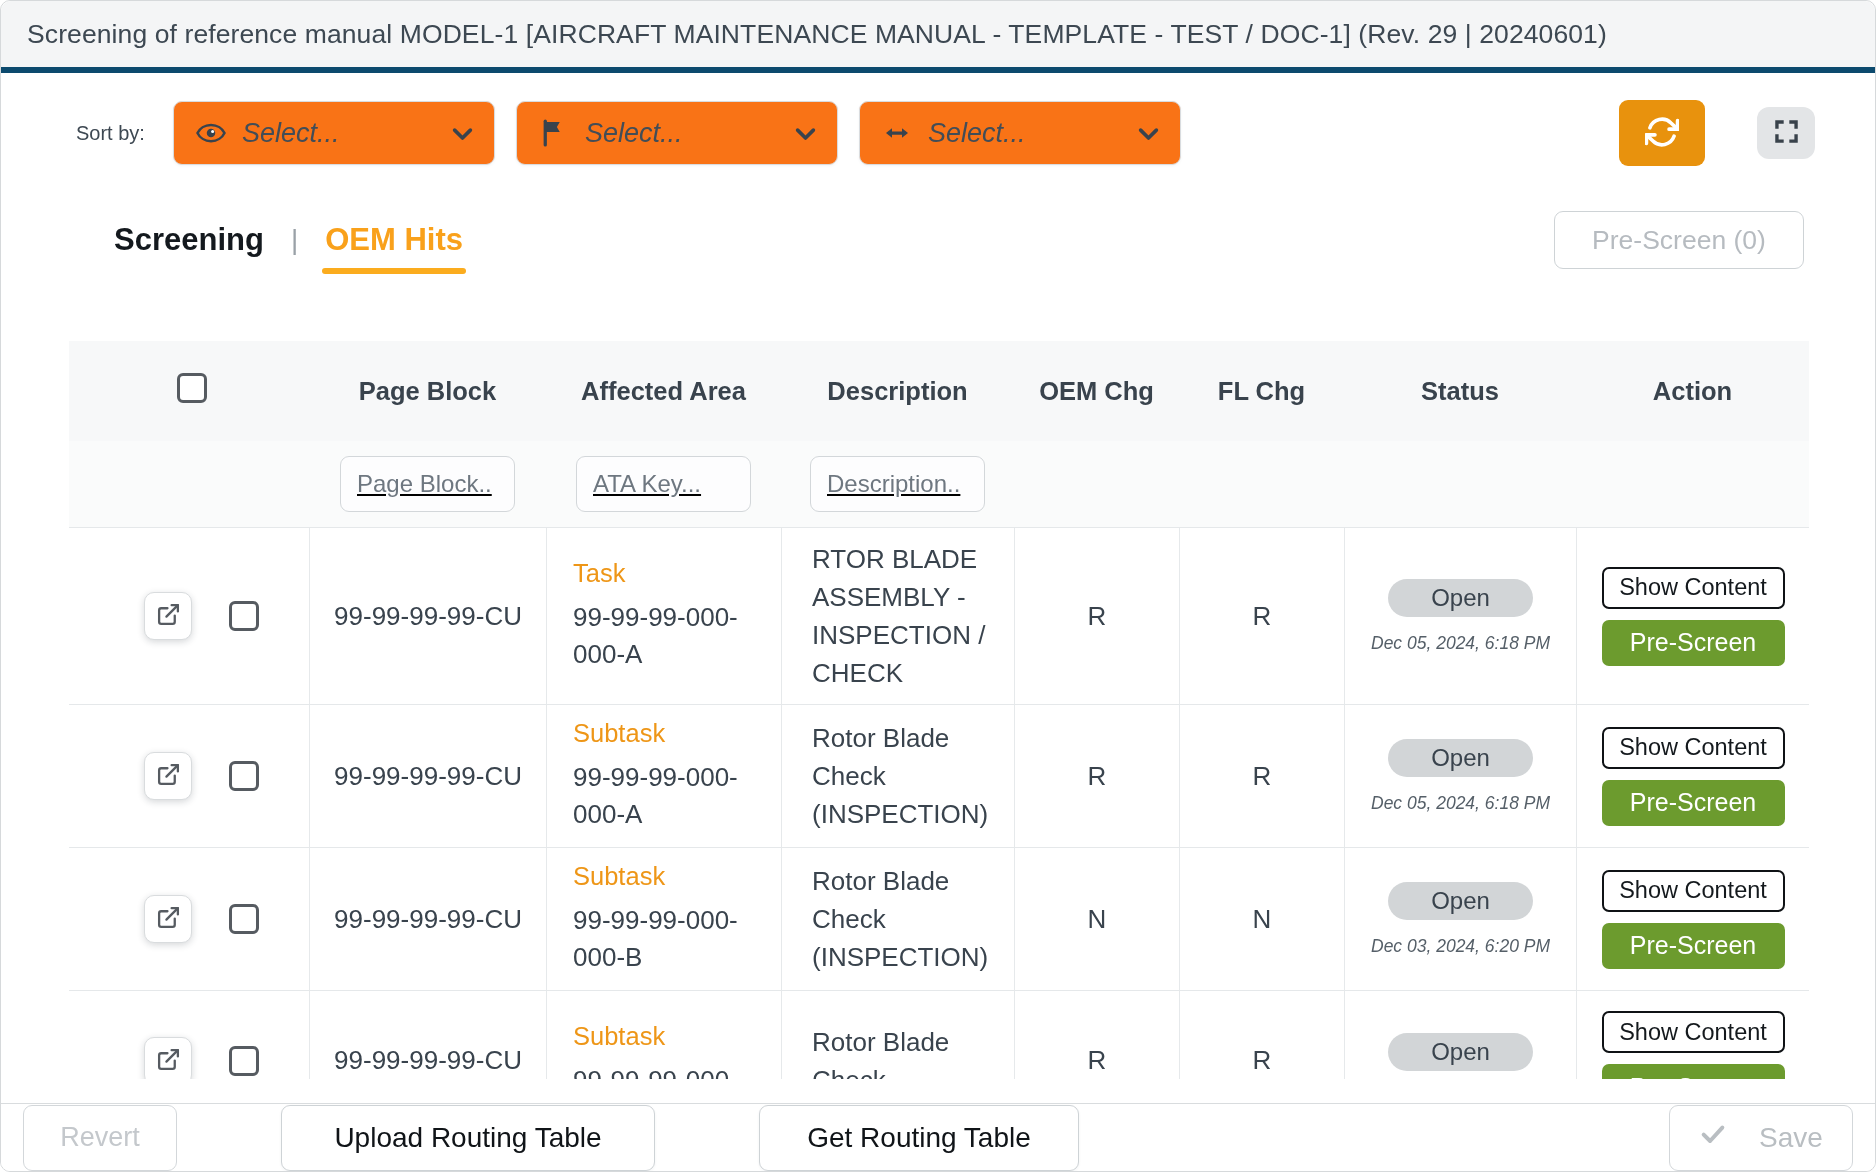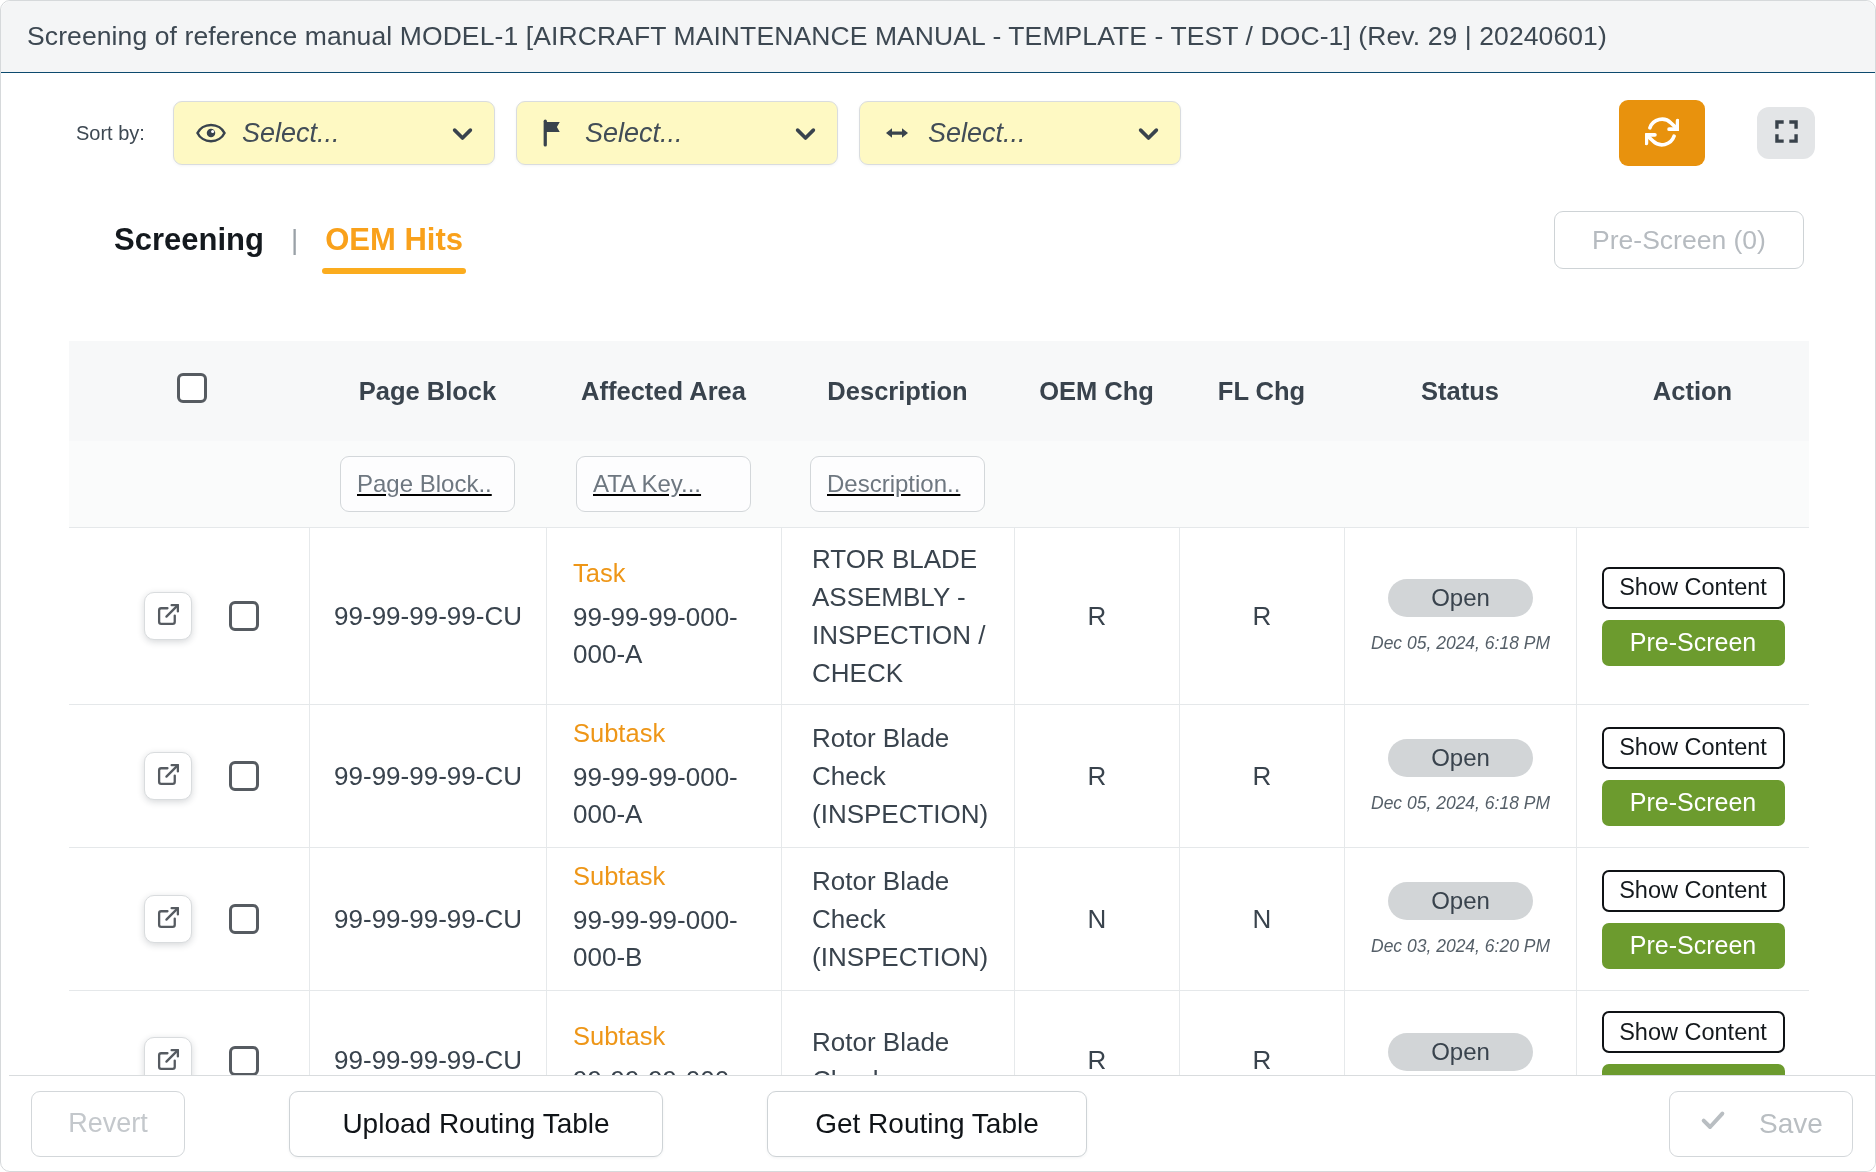--- a/index.html
+++ b/index.html
@@ -1,27 +1,27 @@
 <!DOCTYPE html>
 <html><head>
 <meta charset="utf-8">
 <style>
   * { box-sizing: border-box; margin: 0; padding: 0; }
   html,body { background:#fff; }
   body { font-family: "Liberation Sans", sans-serif; width: 1876px; height: 1172px; overflow: hidden; }
   .app { position: relative; width: 1876px; height: 1172px; border: 1px solid #d6d9db; border-radius: 10px; overflow: hidden; background: #fff; }
 
   
-  .title-bar { height: 72px; background: #f4f5f6; border-bottom: 1px solid #0c4a6e; border-radius: 10px 10px 0 0; display: flex; align-items: center; padding-left: 26px; }
+  .title-bar { height: 72px; background: #f4f5f6; border-bottom: 6px solid #0c4a6e; border-radius: 10px 10px 0 0; display: flex; align-items: center; padding-left: 26px; }
   .title-bar .title { font-size: 26.5px; color: #3d4852; letter-spacing: .1px; }
 
   
   .toolbar { margin-top: 18px; height: 84px; display: flex; align-items: center; padding: 0 60px 0 75px; }
   .sort-label { font-size: 20px; color: #3d4852; margin-right: 28px; }
-  .dd { width: 322px; height: 64px; background: #fef9c3; border: 1px solid #d9dcdf; border-radius: 9px; box-shadow: 0 1px 3px rgba(40,50,60,.05); display: flex; align-items: center; padding: 0 18px 0 22px; margin-right: 21px; cursor: pointer; }
+  .dd { width: 322px; height: 64px; background: #f97316; border: 1px solid #d9dcdf; border-radius: 9px; box-shadow: 0 1px 3px rgba(40,50,60,.05); display: flex; align-items: center; padding: 0 18px 0 22px; margin-right: 21px; cursor: pointer; }
   .dd .dd-icon { width: 30px; height: 30px; color: #39434d; margin-right: 16px; flex: 0 0 auto; }
   .dd .dd-icon svg { width: 100%; height: 100%; display: block; }
   .dd .dd-val { flex: 1; font-size: 27px; font-style: italic; color: #424d57; }
   .dd .chev { width: 27px; height: 27px; color: #39434d; }
   .dd .chev svg { width: 100%; height: 100%; display: block; }
   .toolbar .spacer { flex: 1; }
   .refresh-btn { width: 86px; height: 66px; background: #E8920D; border: none; border-radius: 9px; display: flex; align-items: center; justify-content: center; cursor: pointer; }
   .refresh-btn svg { width: 34px; height: 34px; }
   .fs-btn { width: 58px; height: 52px; background: #e3e5e7; border: none; border-radius: 12px; margin-left: 52px; display: flex; align-items: center; justify-content: center; color: #39424b; cursor: pointer; }
   .fs-btn svg { width: 27px; height: 27px; }
@@ -64,21 +64,21 @@
   .c-desc { align-items: flex-start; padding: 12px 20px 12px 30px; font-size: 26px; color: #39434d; line-height: 38px; }
   .c-chg { align-items: center; font-size: 26px; color: #39434d; }
   .c-status { align-items: center; }
   .status-pill { min-width: 145px; height: 38px; padding: 0 24px; background: #d2d5d7; border-radius: 19px; color: #39434d; font-size: 24px; display: flex; align-items: center; justify-content: center; }
   .status-date { margin-top: 16px; font-size: 17.5px; font-style: italic; color: #555f68; min-height: 1px; }
   .c-action { align-items: center; gap: 11px; padding: 14px 0; }
   .btn-show { min-width: 183px; height: 42px; background: #fff; border: 2.5px solid #0f1215; border-radius: 7px; font-family: "Liberation Sans", sans-serif; font-size: 23.5px; color: #14191d; display: flex; align-items: center; justify-content: center; padding: 0 10px; cursor: pointer; }
   .btn-pre { width: 183px; height: 46px; background: #6C9B2E; border: none; border-radius: 7px; font-family: "Liberation Sans", sans-serif; font-size: 25px; color: #fff; display: flex; align-items: center; justify-content: center; cursor: pointer; }
 
   
-  .footer { position: absolute; left: 8px; right: 0; bottom: 0; height: 96px; background: #fff; border-top: 1px solid #d9dcde; display: flex; align-items: center; padding: 8px 22px; }
+  .footer { position: absolute; left: 0; right: 0; bottom: 0; height: 68px; background: #fff; border-top: 1px solid #d9dcde; display: flex; align-items: center; padding: 8px 22px; }
   .footer button { font-family: "Liberation Sans", sans-serif; background: #fff; border-radius: 9px; height: 66px; display: flex; align-items: center; justify-content: center; }
   .btn-revert { width: 154px; border: 1px solid #d3d7da; color: #c4c8cc; font-size: 27px; cursor: default; }
   .btn-upload { margin-left: 104px; width: 374px; border: 1px solid #ced3d6; color: #101418; font-size: 28px; box-shadow: 0 1px 3px rgba(40,50,60,.06); cursor: pointer; }
   .btn-get { margin-left: 104px; width: 320px; border: 1px solid #ced3d6; color: #101418; font-size: 28px; box-shadow: 0 1px 3px rgba(40,50,60,.06); cursor: pointer; }
   .footer .spacer { flex: 1; }
   .btn-save { width: 184px; border: 1px solid #d3d7da; color: #b9bec2; font-size: 28px; gap: 32px; cursor: default; }
   .btn-save svg { width: 28px; height: 28px; }
 </style>
 </head>
 <body>

